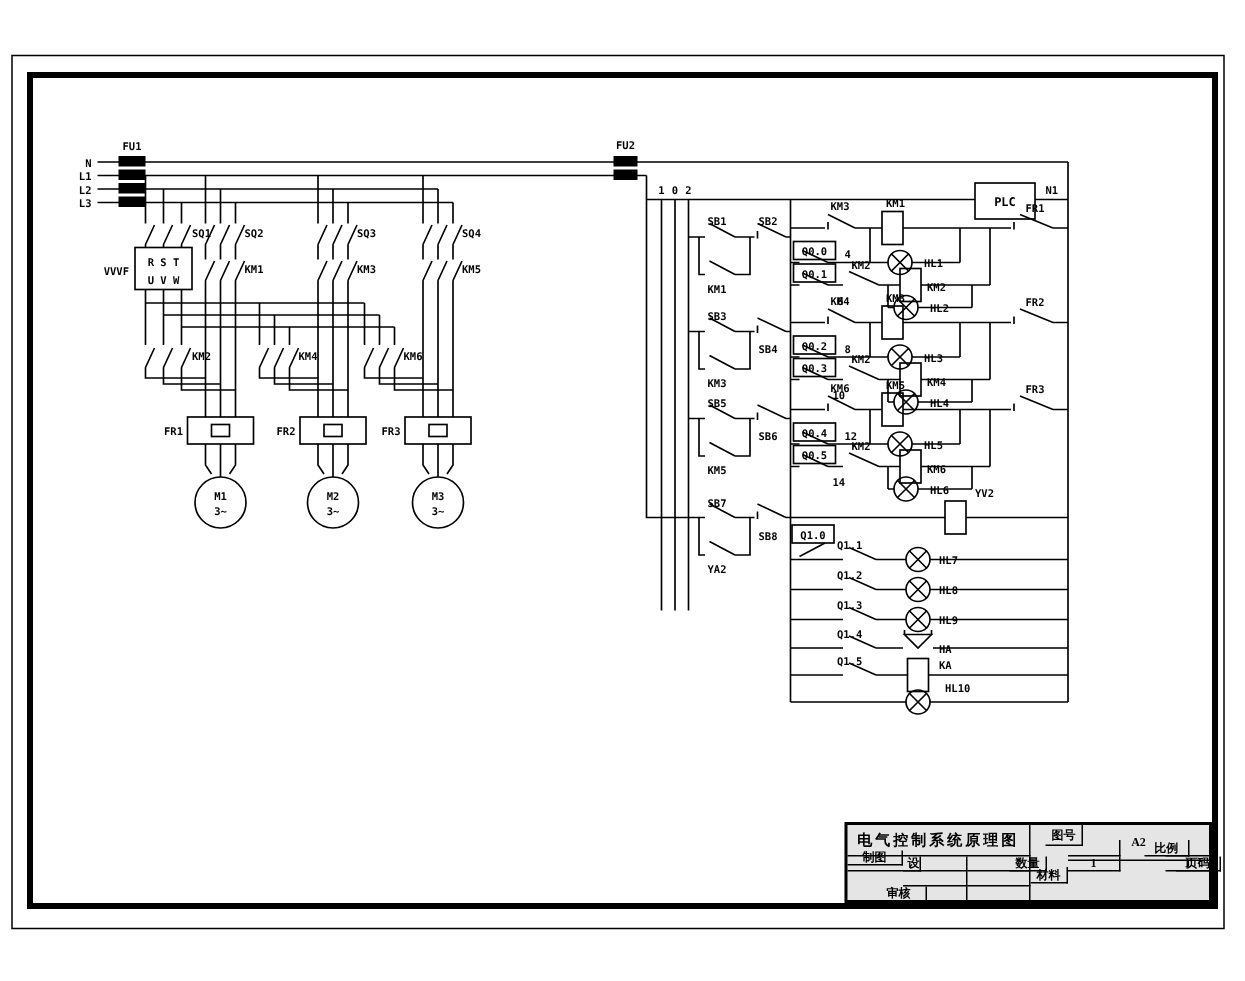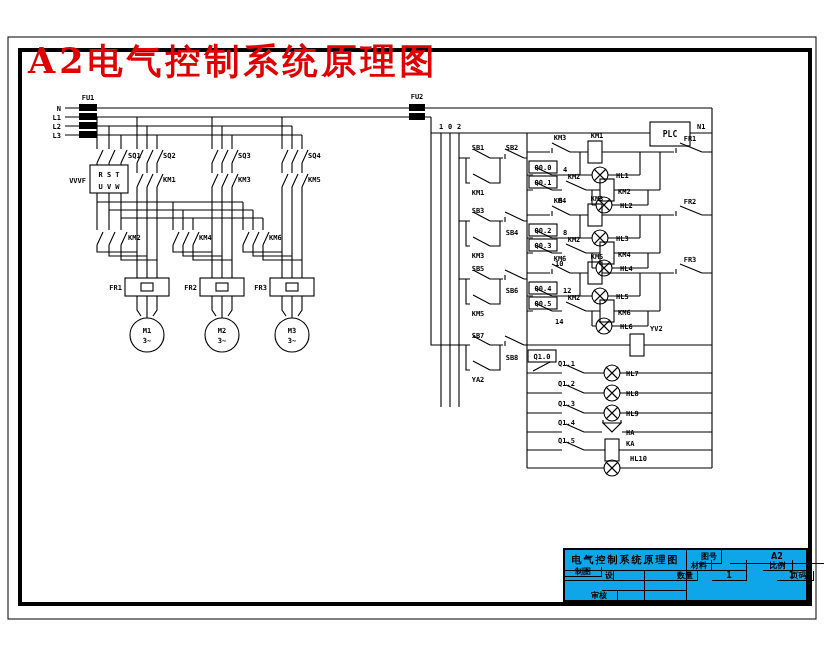--- a/index.html
+++ b/index.html
@@ -9,33 +9,32 @@
   .title-red{position:absolute;left:28px;top:38px;width:470px;
     font-family:"DejaVu Serif","Liberation Serif",serif;font-weight:bold;
     font-size:35px;letter-spacing:4px;color:#e00000;white-space:nowrap;z-index:5;}
   
   .t{font:bold 8px "DejaVu Sans Mono","Liberation Mono",monospace;fill:#000;}
   .s{font-size:7px;}
   .m{text-anchor:middle;}
   .e{text-anchor:end;}
   
   .tblock{position:absolute;left:563px;top:548px;width:245px;height:54px;
-          border:2px solid #000;background:#0ea5e9;z-index:4;box-sizing:border-box;}
+          border:2px solid #000;background:#e5e5e5;z-index:4;box-sizing:border-box;font-family:Liberation Serif, serif;}
   .cell{position:absolute;border-right:1px solid #000;border-bottom:1px solid #000;
         font-size:8px;font-weight:bold;color:#000;display:flex;align-items:center;
         justify-content:center;box-sizing:border-box;overflow:hidden;white-space:nowrap;}
   .cell.big{font-size:10px;letter-spacing:2px;}
   .cell.noR{border-right:none;} .cell.noB{border-bottom:none;}
 </style>
 </head>
 <body>
 
 <div class="page">
 
-  <div class="title-red">A2电气控制系统原理图</div>
 
   <svg class="schem" width="830" height="654" viewBox="0 0 830 654">
 
     <g>
       <rect x="8" y="37" width="808" height="582" fill="none" stroke="#000" stroke-width="1"></rect>
       <rect x="20" y="50" width="790" height="554" fill="none" stroke="#000" stroke-width="4"></rect>
     </g>
 
     <g stroke="#000" fill="none" stroke-width="1.1">
 
@@ -311,22 +310,22 @@
     <div class="cell" style="left:37px;top:21px;width:43px;height:10px;"></div>
     <div class="cell" style="left:80px;top:21px;width:42px;height:10px;"></div>
     <div class="cell" style="left:0;top:17px;width:37px;height:10px;">制图</div>
     <div class="cell" style="left:37px;top:31px;width:43px;height:10px;"></div>
     <div class="cell" style="left:80px;top:31px;width:42px;height:10px;"></div>
     <div class="cell noB" style="left:16px;top:41px;width:37px;height:9px;">审核</div>
     <div class="cell noB" style="left:37px;top:41px;width:43px;height:9px;"></div>
     <div class="cell noB" style="left:80px;top:41px;width:42px;height:9px;"></div>
 
     <div class="cell" style="left:132px;top:0;width:25px;height:14px;">图号</div>
-    <div class="cell noR" style="left:165px;top:0;width:94px;height:14px;">A2</div>
-    <div class="cell" style="left:122px;top:10px;width:25px;height:11px;">材料</div>
+    <div class="cell noR" style="left:147px;top:0;width:94px;height:24px;">A2</div>
+    <div class="cell" style="left:122px;top:28px;width:25px;height:11px;">材料</div>
     <div class="cell" style="left:147px;top:10px;width:35px;height:11px;"></div>
     <div class="cell" style="left:198px;top:10px;width:30px;height:11px;">比例</div>
     <div class="cell noR" style="left:212px;top:10px;width:29px;height:11px;"></div>
     <div class="cell" style="left:108px;top:21px;width:25px;height:10px;">数量</div>
     <div class="cell" style="left:147px;top:21px;width:35px;height:10px;">1</div>
     <div class="cell" style="left:182px;top:21px;width:30px;height:10px;margin-left:37px;">页码</div>
     <div class="cell noR" style="left:212px;top:21px;width:29px;height:10px;">1</div>
     <div class="cell noR noB" style="left:122px;top:31px;width:119px;height:19px;border-bottom:none;"></div>
   </div>
 </div>

